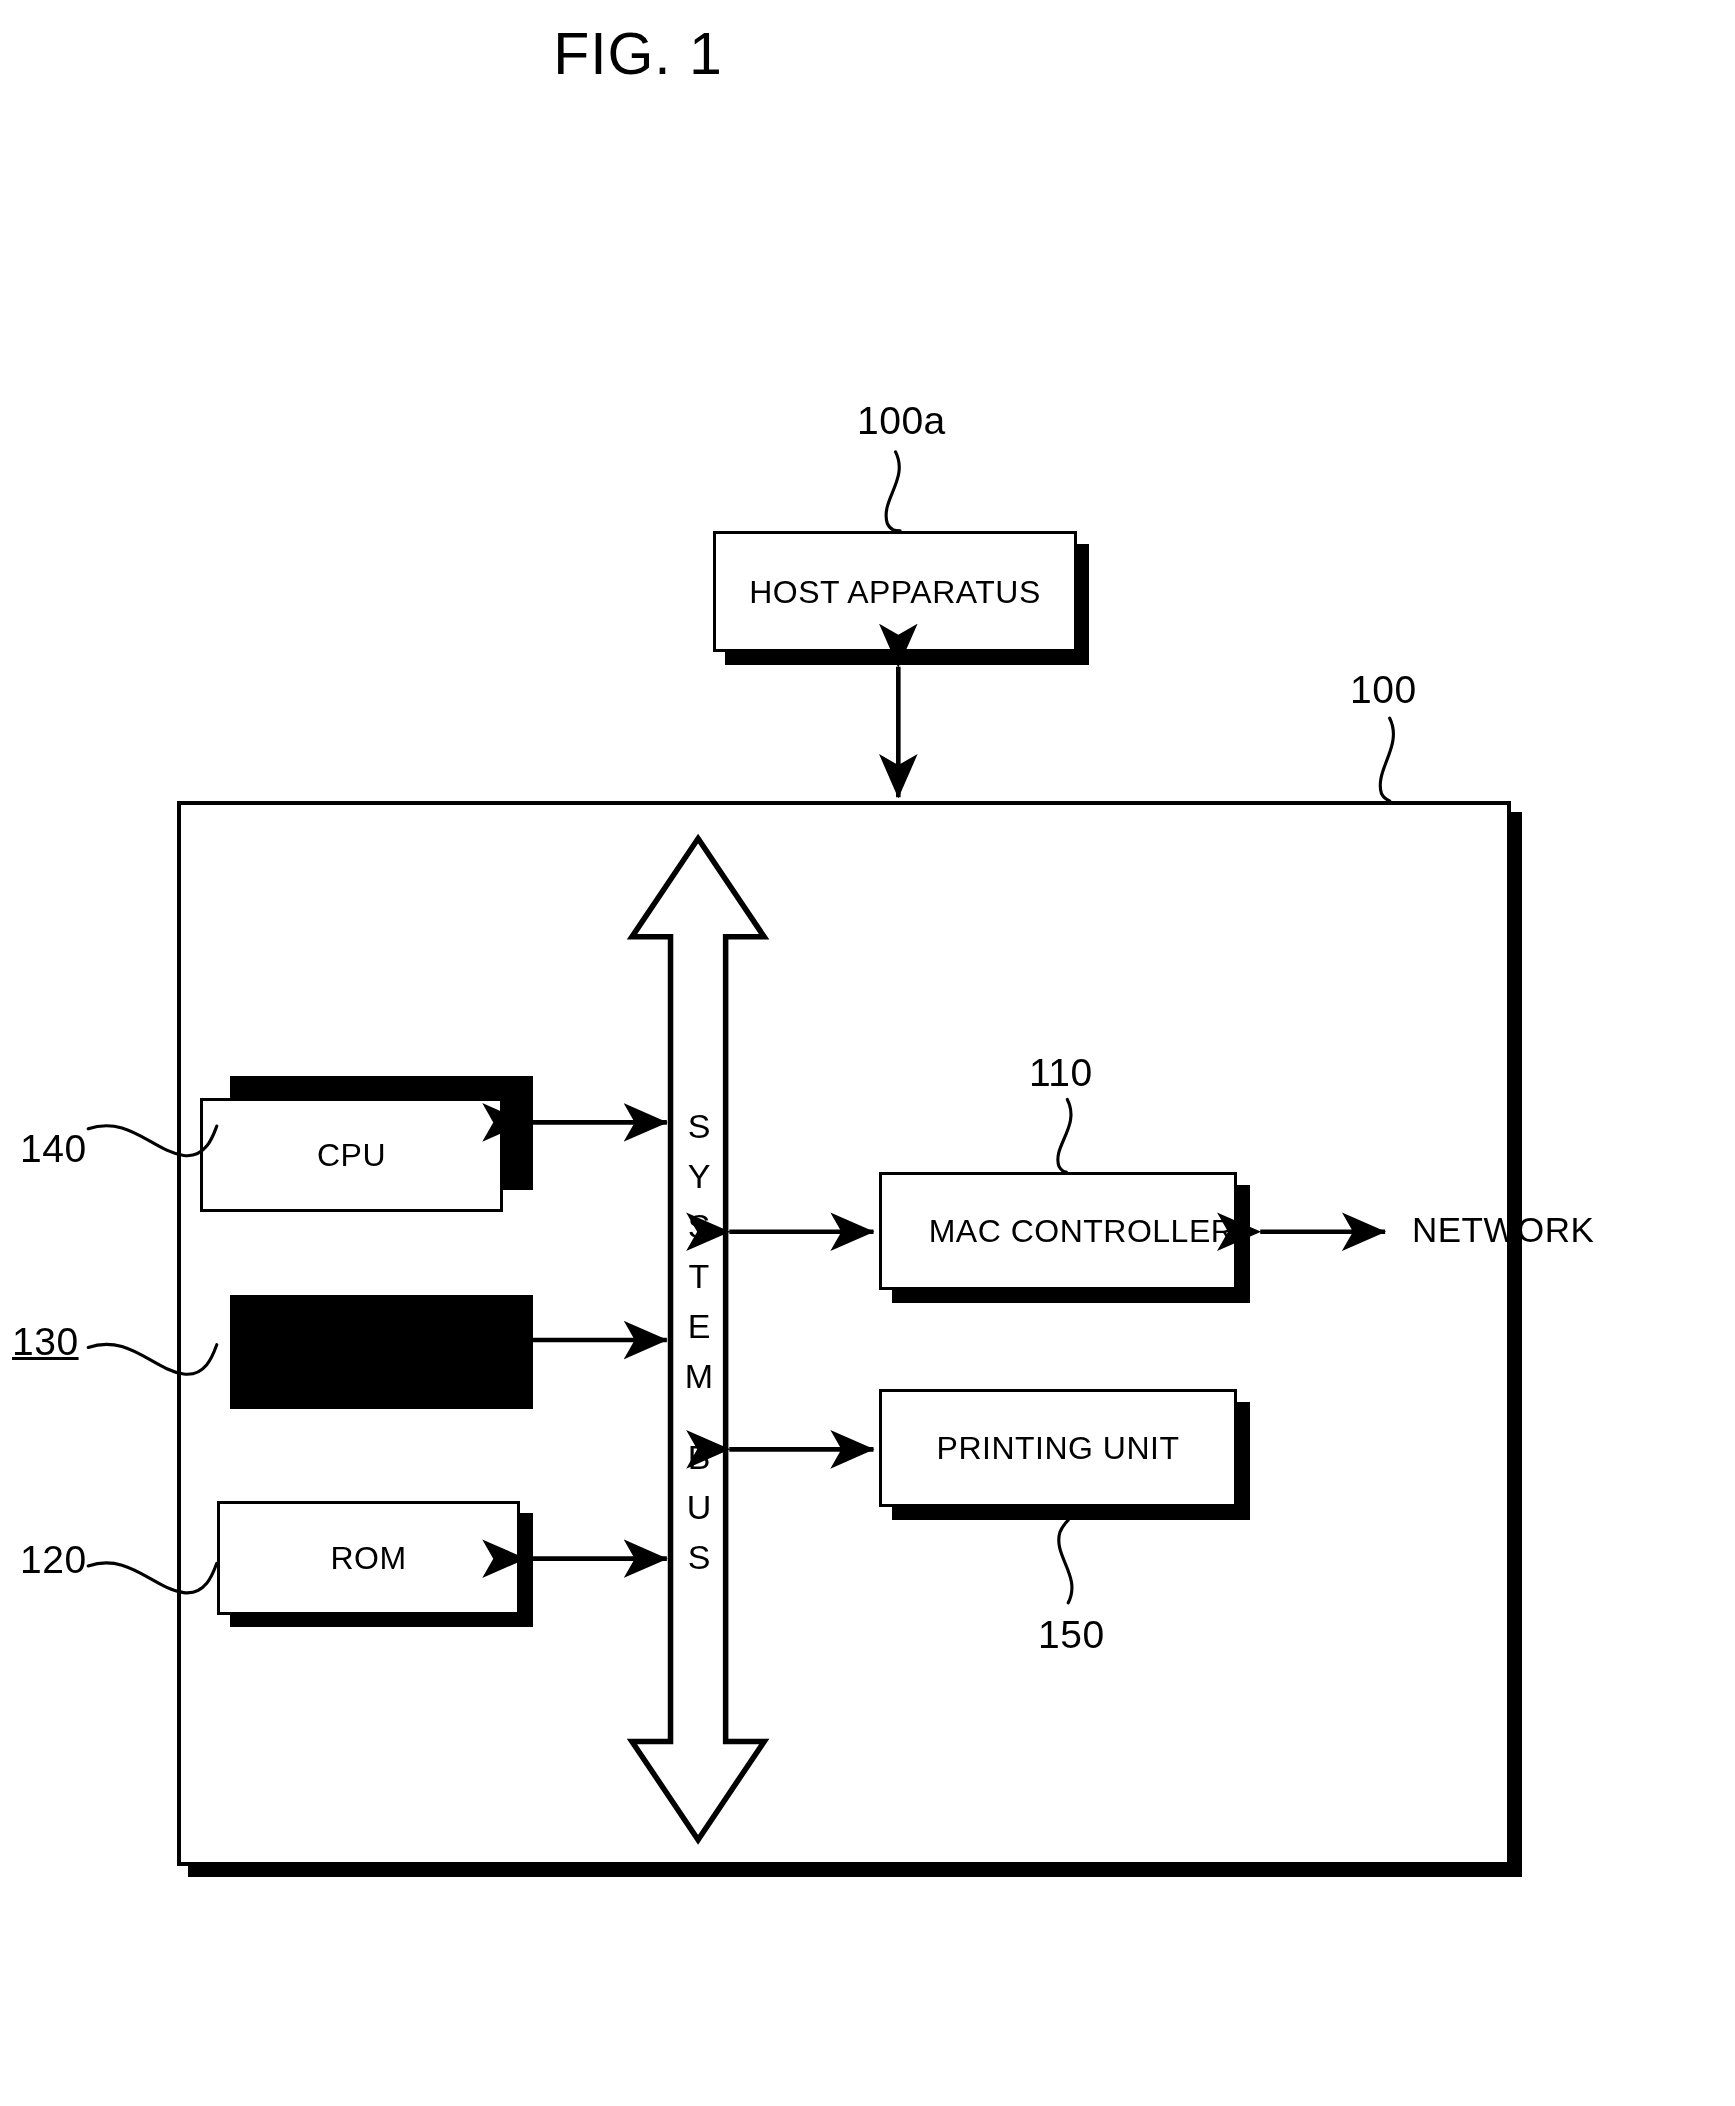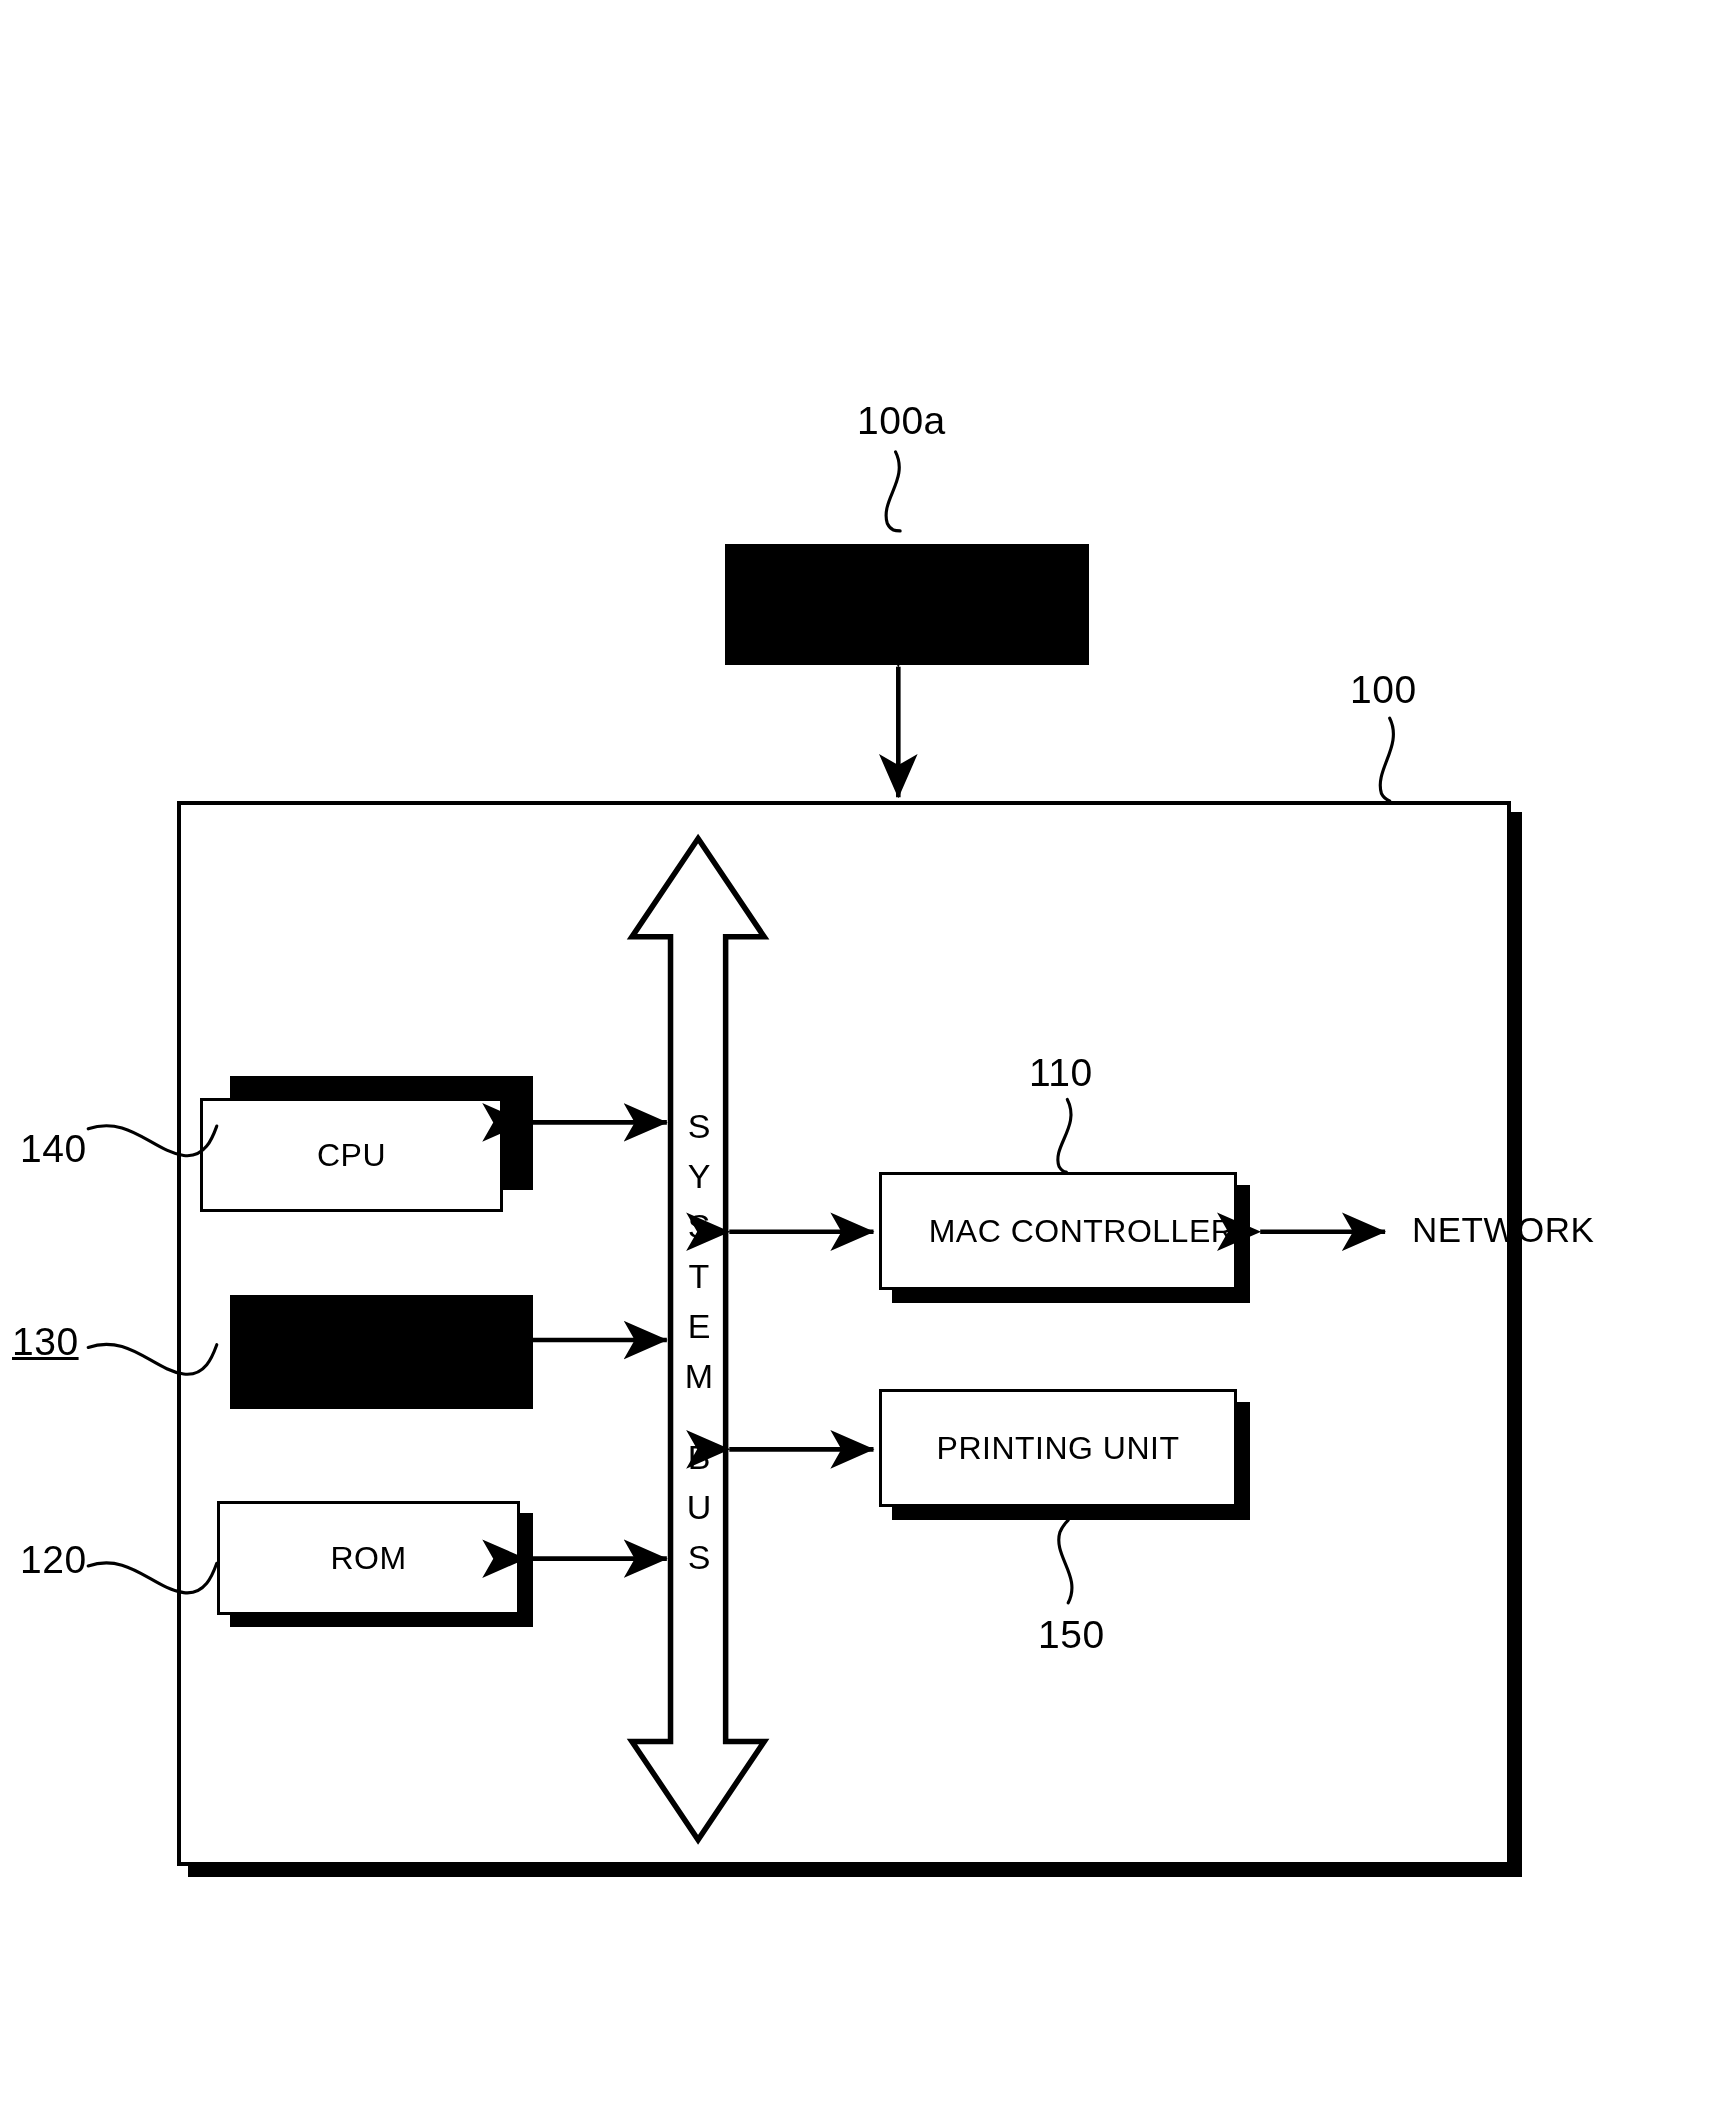--- a/index.html
+++ b/index.html
@@ -125,20 +125,21 @@
     letter-spacing: 0.5px;
     white-space: nowrap;
     z-index: 5;
   }
 </style>
 </head>
 <body>
 
 <div id="figure-root">
 
+  <div class="fig-title">FIG. 1</div>
 
   <div id="printer-container-shadow"></div>
   <div id="printer-container"></div>
 
   <svg class="overlay" id="bus-layer" viewBox="0 0 1890 2294">
     <polygon points="760,913 832,1020 790,1020 790,1896 832,1896 760,2003 688,1896 730,1896 730,1020 688,1020" fill="#ffffff" stroke="#000000" stroke-width="6" stroke-linejoin="miter"></polygon>
   </svg>
 
   <div id="system-bus-text">
     <span>S</span>
@@ -147,20 +148,23 @@
     <span>T</span>
     <span>E</span>
     <span>M</span>
     <span class="gap"></span>
     <span>B</span>
     <span>U</span>
     <span>S</span>
   </div>
 
   <div class="node-shadow" style="left:725px; top:544px; width:364px; height:121px;"></div>
+  <div class="node" id="host-apparatus" style="left:713px; top:531px; width:364px; height:121px;">
+    <span class="node-label">HOST APPARATUS</span>
+  </div>
 
   <div class="node-shadow" style="left:230px; top:1076px; width:303px; height:114px;"></div>
   <div class="node" id="cpu-box" style="left:200px; top:1063px; width:303px; height:114px;margin-top:35px;">
     <span class="node-label">CPU</span>
   </div>
 
   <div class="node-shadow" style="left:230px; top:1295px; width:303px; height:114px;"></div>
 
   <div class="node-shadow" style="left:230px; top:1513px; width:303px; height:114px;"></div>
   <div class="node" id="rom-box" style="left:217px; top:1501px; width:303px; height:114px;">

